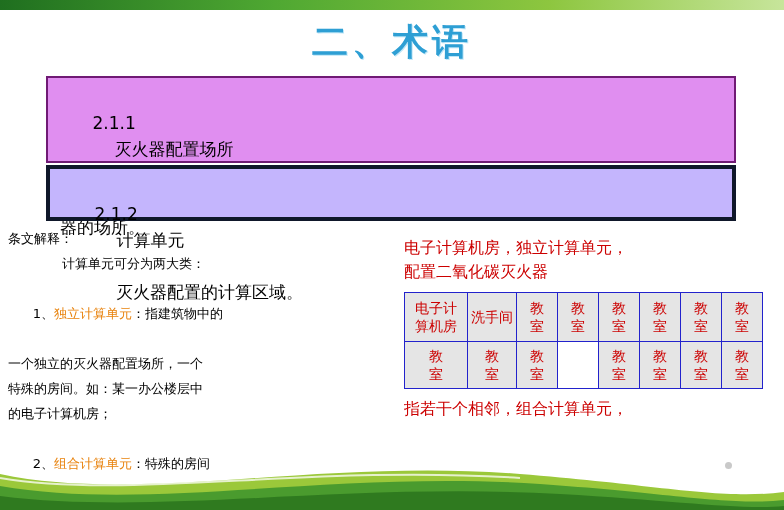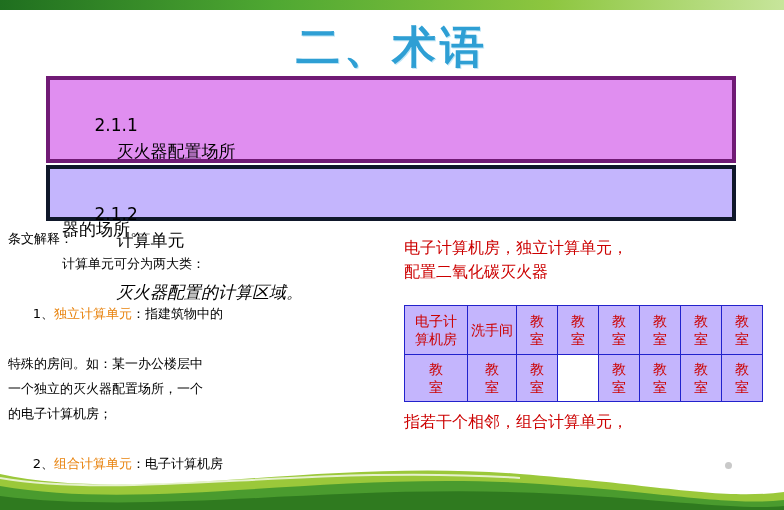--- a/index.html
+++ b/index.html
@@ -42,52 +42,52 @@
     overflow: hidden;
   }
   .bottom-band svg { display: block; }
 
   .title {
     position: absolute;
     left: 0; top: 18px;
     width: 784px;
     text-align: center;
     font-family: "DejaVu Sans", "Liberation Sans", sans-serif;
-    font-size: 44px;
+    font-size: 36px;
     font-weight: bold;
     color: #2e9fd4;
     letter-spacing: 4px;
     text-shadow: 1px 1px 0 #bfe6f7;
   }
 
   .box-a {
     position: absolute;
     left: 46px; top: 76px;
     width: 690px; height: 87px;
     background: #e08ef0;
-    border: 4px solid #701a75;
+    border: 2px solid #701a75;
     box-sizing: border-box;
     padding: 6px 10px 0 12px;
   }
   .box-b {
     position: absolute;
     left: 46px; top: 165px;
     width: 690px; height: 56px;
     background: #c4b5fd;
     border: 4px solid #0f172a;
     box-sizing: border-box;
     padding: 6px 26px 0 12px;
   }
   .box-line {
     font-size: 17px;
     color: #000000;
     line-height: 26px;
     white-space: pre;
   }
-  .box-line.indent1 { padding-left: 54px; font-style: italic; }
+  .box-line.indent1 { padding-left: 54px; }
   .box-line.indent-hang { padding-left: 0; }
 
   .left-col {
     position: absolute;
     left: 8px; top: 226px;
     width: 390px;
   }
   .left-col .p {
     font-size: 13px;
     line-height: 25px;
@@ -107,22 +107,22 @@
     line-height: 24px;
     color: #cc0000;
     white-space: pre-wrap;
   }
   .right-note.bottom {
     margin-top: 8px;
   }
 
   table.rooms {
     border-collapse: collapse;
-    margin-top: 21px;
-    background: #c4b5fd;
+    margin-top: 8px;
+    background: #e5e5e5;
   }
   table.rooms td {
     border: 1px solid #2222cc;
     color: #cc0000;
     font-size: 14px;
     text-align: center;
     vertical-align: middle;
     padding: 1px 2px;
     line-height: 18px;
   }
@@ -182,26 +182,26 @@
     <div class="box-line indent1">灭火器配置的计算区域。</div>
   </div>
 
   <div class="left-col">
     <div class="p">条文解释：</div>
     <div class="p indent">计算单元可分为两大类：</div>
 
     <div class="p">
       <span>1、</span><span class="hl-orange">独立计算单元</span><span>：指建筑物中的</span>
     </div>
+    <div class="p">一个独立的灭火器配置场所，一个</div>
     <div class="p">特殊的房间。如：某一办公楼层中</div>
-    <div class="p">一个独立的灭火器配置场所，一个</div>
     <div class="p">的电子计算机房；</div>
 
     <div class="p">
-      <span>2、</span><span class="hl-orange">组合计算单元</span><span>：电子计算机房</span>
+      <span>2、</span><span class="hl-orange">组合计算单元</span><span>：特殊的房间</span>
     </div>
     <div class="p">的且危险等级和火灾种类均相同的</div>
 
   </div>
 
   <div class="right-col">
     <div class="right-note">电子计算机房，独立计算单元，</div>
     <div class="right-note">配置二氧化碳灭火器</div>
 
     <table class="rooms">

